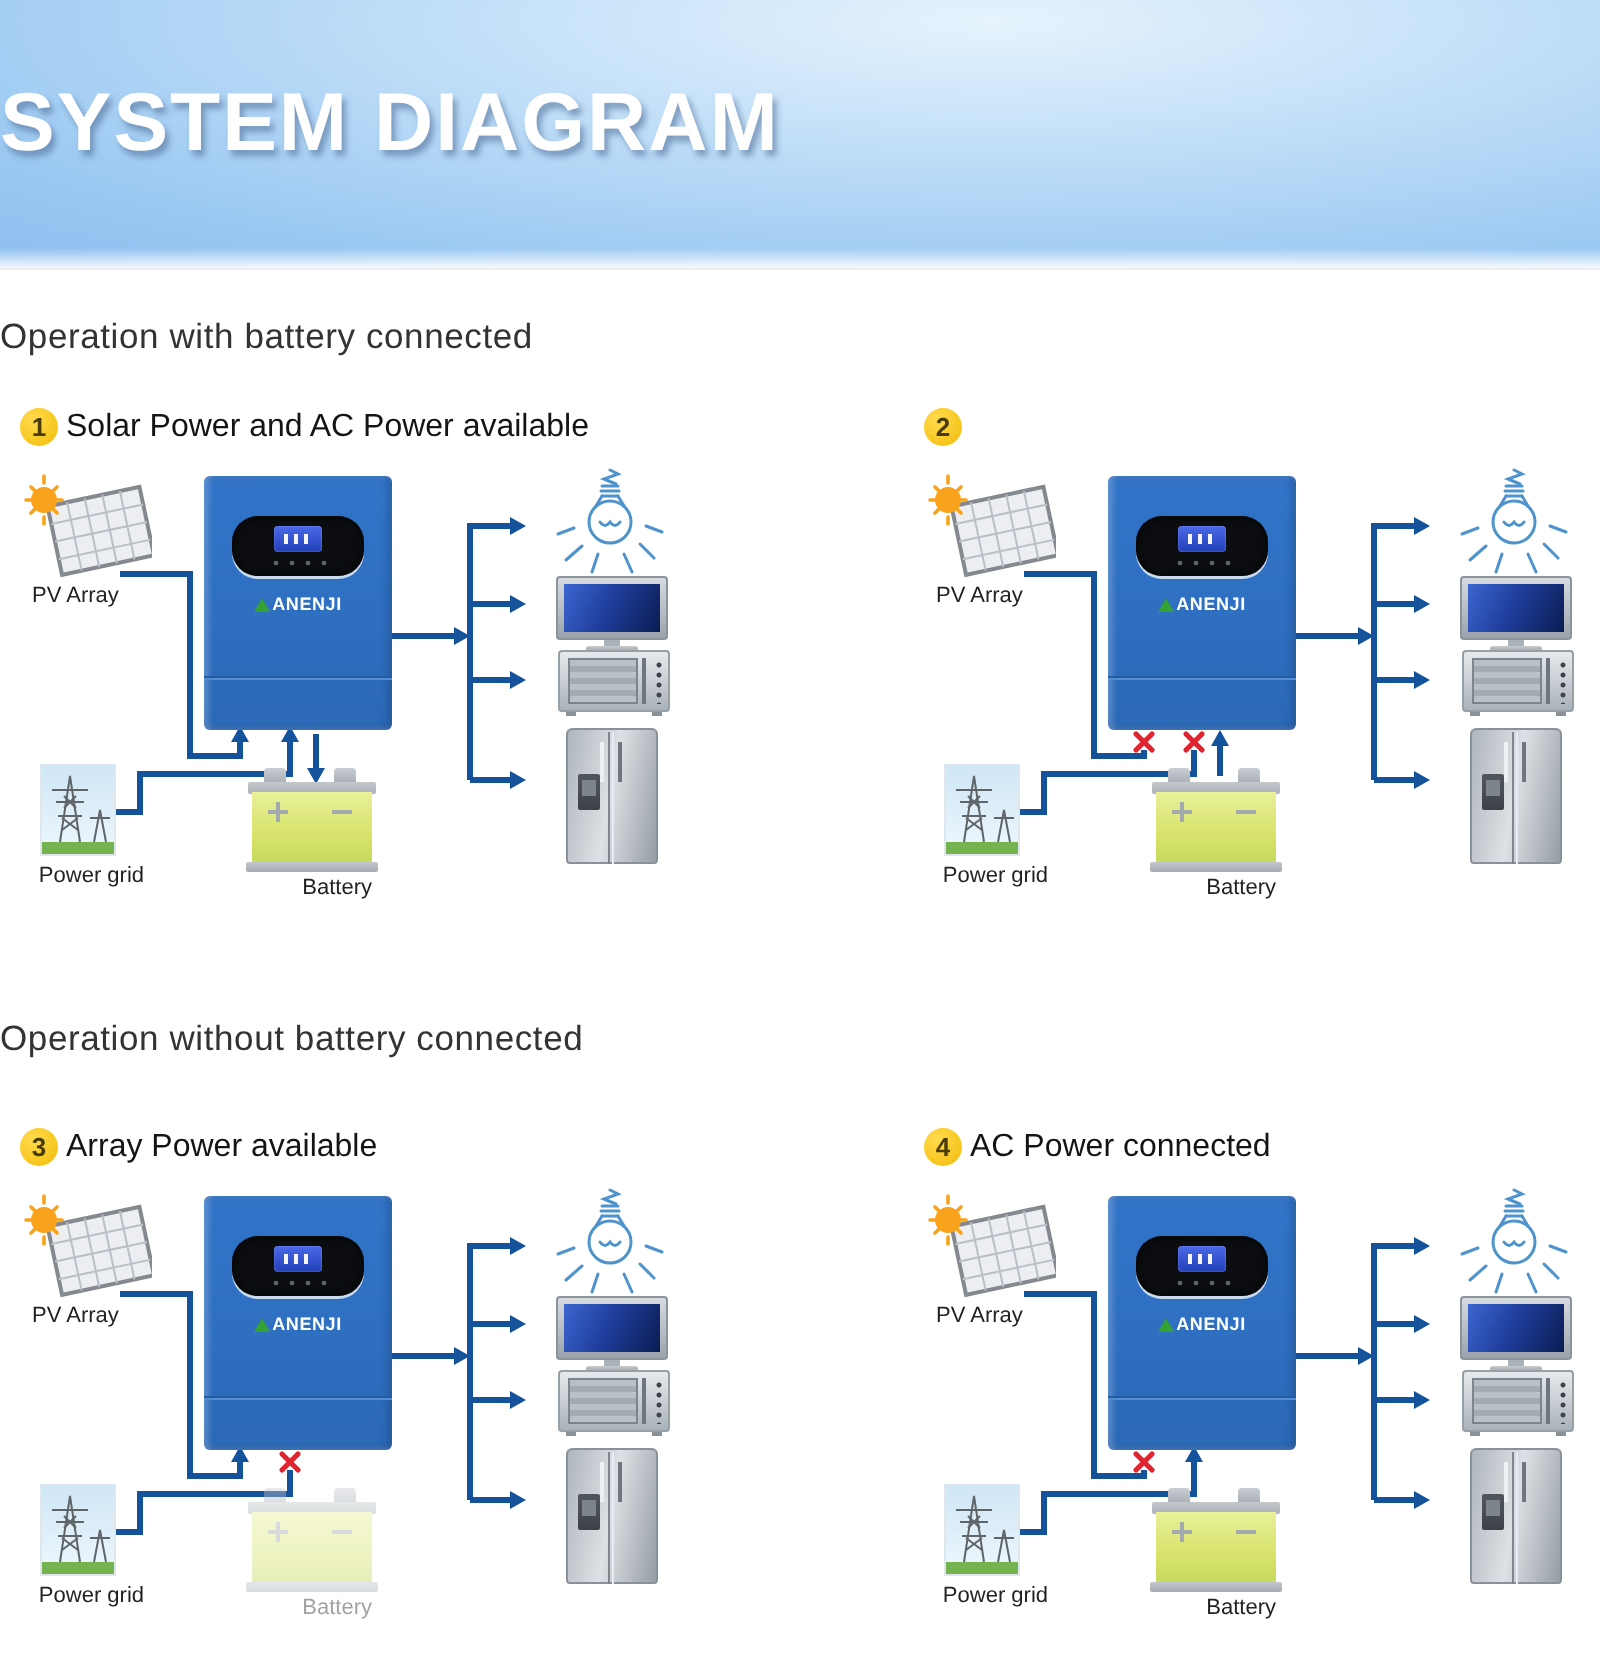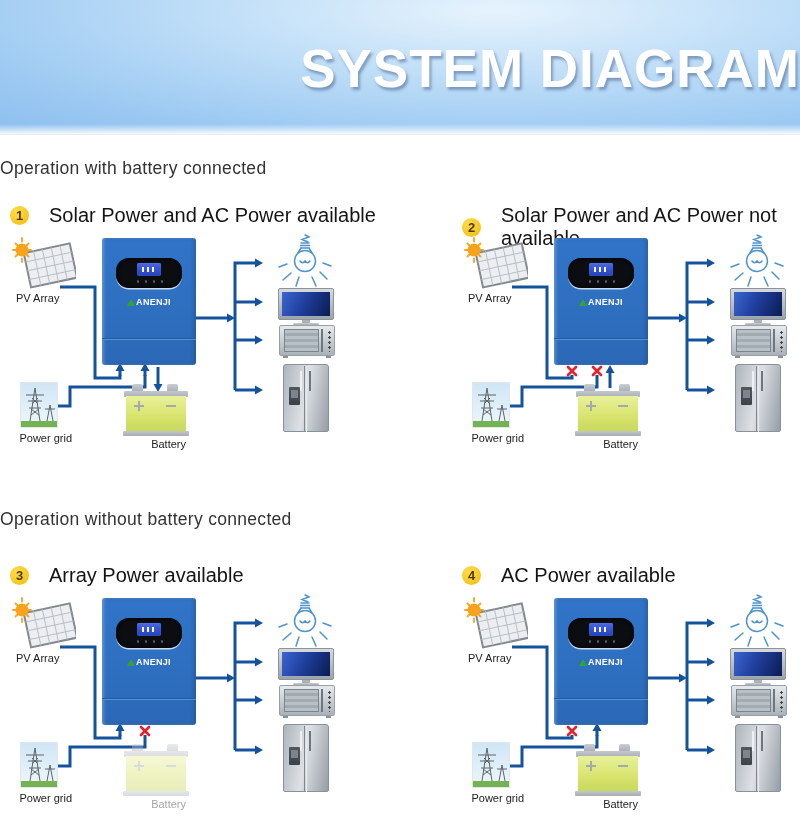--- a/index.html
+++ b/index.html
@@ -9,42 +9,42 @@
   *{margin:0;padding:0;box-sizing:border-box}
   html,body{width:800px;height:833px;overflow:hidden;background:#fff;
     font-family:"Liberation Sans",sans-serif;position:relative}
 
   
   .banner{position:absolute;left:0;top:0;width:800px;height:135px;
     background:radial-gradient(140% 190% at 62% 8%, #e6f3fd 0%, #bcdcf7 28%, #9ac8f2 52%, #81b5ec 78%, #76abe7 100%);
     border-bottom:1px solid #ececec}
   .banner::after{content:'';position:absolute;left:0;right:0;bottom:0;height:10px;
     background:linear-gradient(transparent,rgba(255,255,255,.9))}
-  .banner-title{position:absolute;left:0;right:0;top:38px;text-align:right;
-    font-size:53px;font-weight:bold;letter-spacing:1px;color:#fff;
+  .banner-title{position:absolute;left:0;right:0;top:38px;text-align:left;
+    font-size:41px;font-weight:bold;letter-spacing:1px;color:#fff;
     text-shadow:2px 3px 3px rgba(80,110,152,.6)}
 
   
   .section-heading{position:absolute;left:0;width:800px;text-align:left;
     font-size:17.5px;color:#333;letter-spacing:.3px}
   .h1{top:158px}
   .h2{top:509px}
 
   
   .cell{position:absolute;width:400px;height:300px}
   .cell-0{left:0;top:196px}
   .cell-1{left:452px;top:196px}
   .cell-2{left:0;top:556px}
   .cell-3{left:452px;top:556px}
 
   .badge-row{position:absolute;left:10px;top:8px;display:flex;align-items:center}
   .badge{width:19px;height:19px;border-radius:50%;flex:0 0 19px;
     background:radial-gradient(circle at 35% 30%, #ffdb4d, var(--badge-yellow) 72%);
     color:#4a3b05;font-size:13px;line-height:19px;font-weight:bold;text-align:center}
-  .badge-label{margin-left:20px;font-size:20px;color:#141414}
+  .badge-label{margin-left:4px;font-size:16px;color:#141414}
 
   .canvas{position:absolute;left:2px;top:34px;width:340px;height:225px}
   .wires{position:absolute;left:0;top:0}
 
   
   .wire{stroke:var(--wire);stroke-width:3;fill:none}
   .whead{fill:var(--wire);stroke:none}
   .xmark line{stroke:var(--cross);stroke-width:2.6;stroke-linecap:round}
 
   
@@ -314,21 +314,20 @@
         </div>
       </div>
 
     </div>
   </div>
 </div>
 <div class="cell cell-1">
   <div class="diagram pv-state-cross grid-state-cross battery-state-discharge">
     <div class="badge-row">
       <span class="badge">2</span>
-      <span class="badge-label">Solar Power and AC Power not available</span>
     </div>
 
     <div class="canvas">
 
       <svg class="wires" width="340" height="225" viewBox="0 0 340 225">
 
         <g>
           <polyline class="wire" points="58,57 93,57 93,148 118,148 118,145"></polyline>
           <g class="pv-head">
             <line class="wire" x1="118" y1="146" x2="118" y2="139"></line>
@@ -640,21 +639,21 @@
         </div>
       </div>
 
     </div>
   </div>
 </div>
 <div class="cell cell-3">
   <div class="diagram pv-state-cross grid-state-arrow battery-state-none">
     <div class="badge-row">
       <span class="badge">4</span>
-      <span class="badge-label">AC Power available</span>
+      <span class="badge-label">AC Power connected</span>
     </div>
 
     <div class="canvas">
 
       <svg class="wires" width="340" height="225" viewBox="0 0 340 225">
 
         <g>
           <polyline class="wire" points="58,57 93,57 93,148 118,148 118,145"></polyline>
           <g class="pv-head">
             <line class="wire" x1="118" y1="146" x2="118" y2="139"></line>

